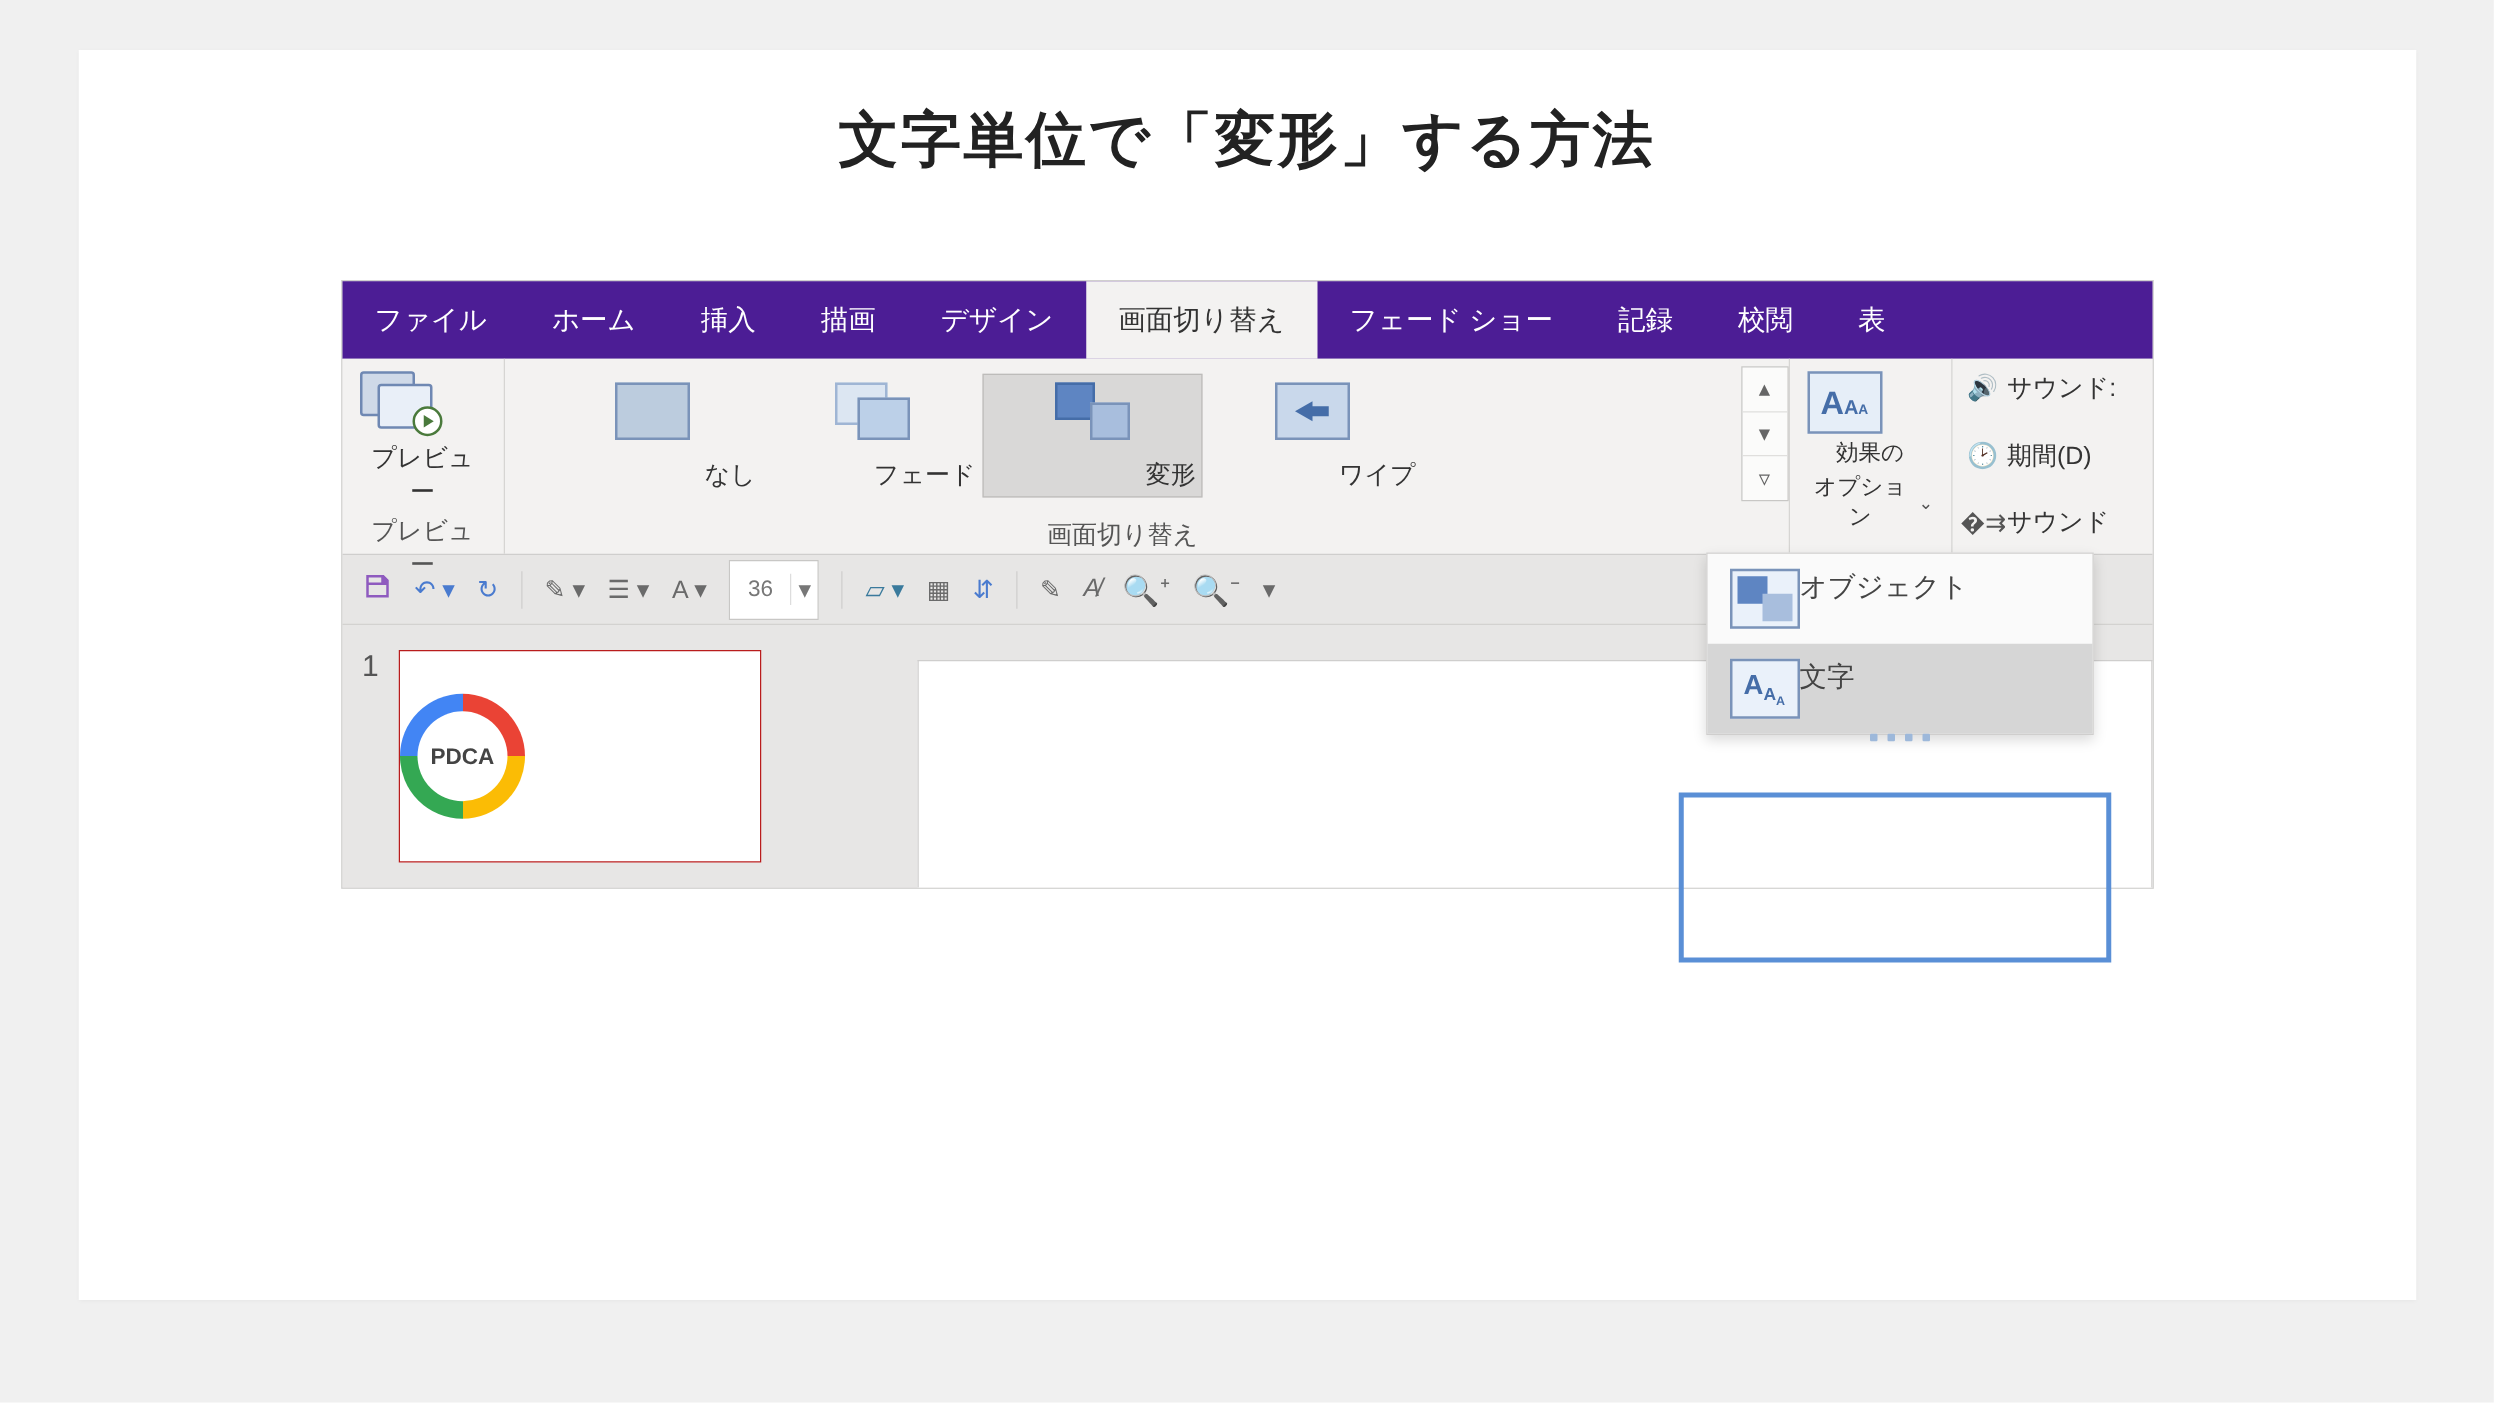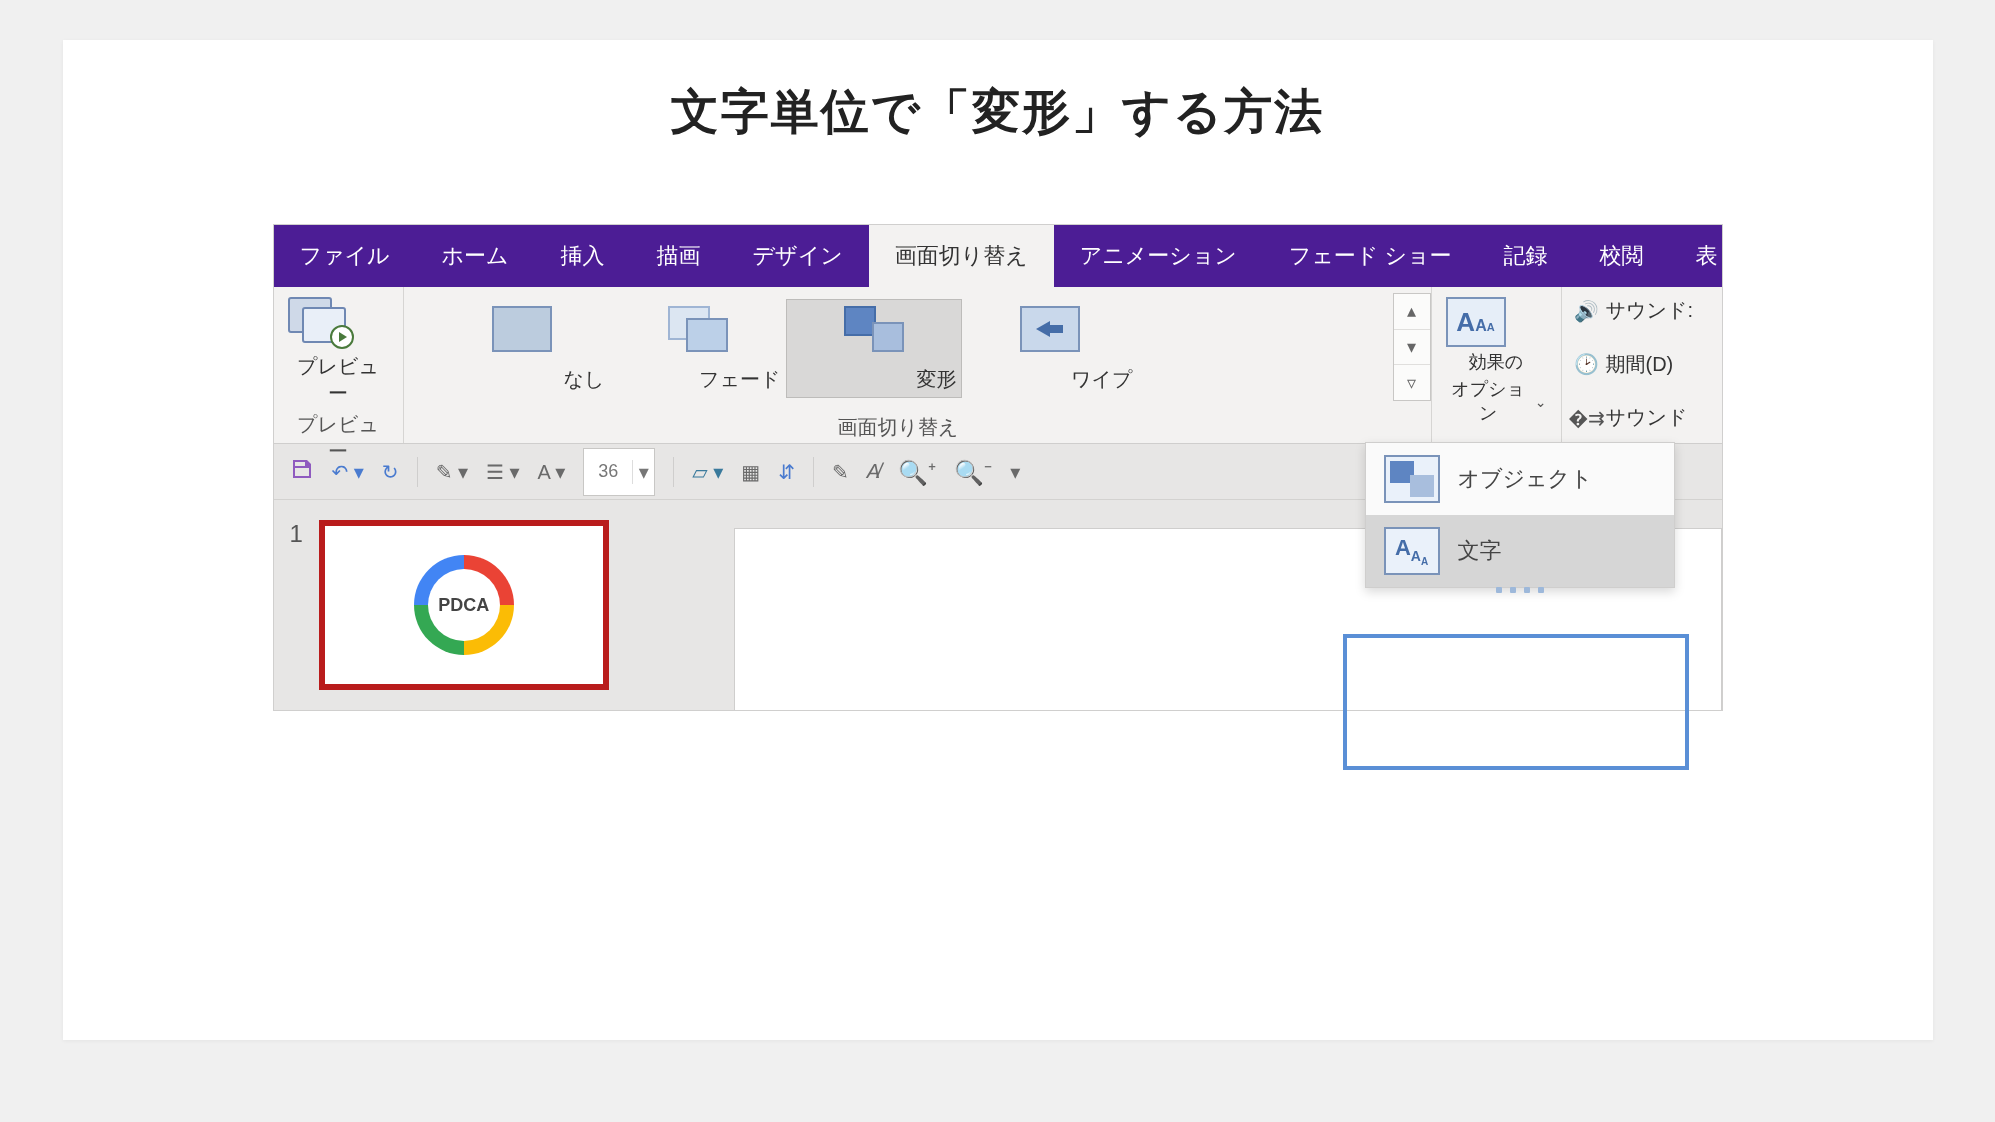--- a/index.html
+++ b/index.html
@@ -214,22 +214,22 @@
     height:210px;
   }
   .thumb-rail{
     width:400px;
     padding:20px 16px;
     display:flex;
     gap:16px;
   }
   .slide-num{font-size:24px;color:#555;}
   .slide-thumb{
-    width:290px;height:170px;background:#fff;border:6px solid #b91c1c;
-    display:flex;align-items:center;justify-content:center;
+    width:290px;height:170px;background:#fff;border:1px solid #b91c1c;
+    display:flex;align-items:center;
   }
   .pdca{
     width:100px;height:100px;border-radius:50%;
     background:
       conic-gradient(#ea4335 0 90deg,#fbbc05 90deg 180deg,#34a853 180deg 270deg,#4285f4 270deg 360deg);
     display:flex;align-items:center;justify-content:center;position:relative;
   }
   .pdca::after{content:"";position:absolute;inset:14px;background:#fff;border-radius:50%;}
   .pdca-label{position:relative;z-index:1;font-size:18px;font-weight:700;color:#444;}
   .canvas{
@@ -241,21 +241,21 @@
     position:absolute;
     right:48px;
     top:218px;
     width:310px;
     background:#fafafa;
     border:1px solid #cfcecd;
     box-shadow:0 4px 10px rgba(0,0,0,0.15);
     z-index:5;
   }
   .dd-item{
-    display:flex;align-items:center;gap:18px;
+    display:flex;align-items:flex-start;
     padding:12px 18px;
     font-size:22px;color:#444;
     cursor:pointer;
   }
   .dd-item .dd-ico{
     width:56px;height:48px;border:2px solid #7a93b9;background:#eaf1fa;
     display:flex;align-items:center;justify-content:center;position:relative;
     color:#456da8;font-weight:700;
   }
   .dd-item.obj .dd-ico .b1{position:absolute;left:4px;top:4px;width:24px;height:22px;background:#5e85c2;}
@@ -292,21 +292,20 @@
   <div class="shot-wrap">
     <div class="shot">
 
       <div class="tabs-strip">
         <div class="tab">ファイル</div>
         <div class="tab">ホーム</div>
         <div class="tab">挿入</div>
         <div class="tab">描画</div>
         <div class="tab">デザイン</div>
         <div class="tab active">画面切り替え</div>
-        <div class="tab">アニメーション</div>
         <div class="tab">フェード ショー</div>
         <div class="tab">記録</div>
         <div class="tab">校閲</div>
         <div class="tab">表</div>
       </div>
 
       <div class="ribbon-body">
 
         <div class="ribbon-group preview-group">
           <div style="text-align:center;">

